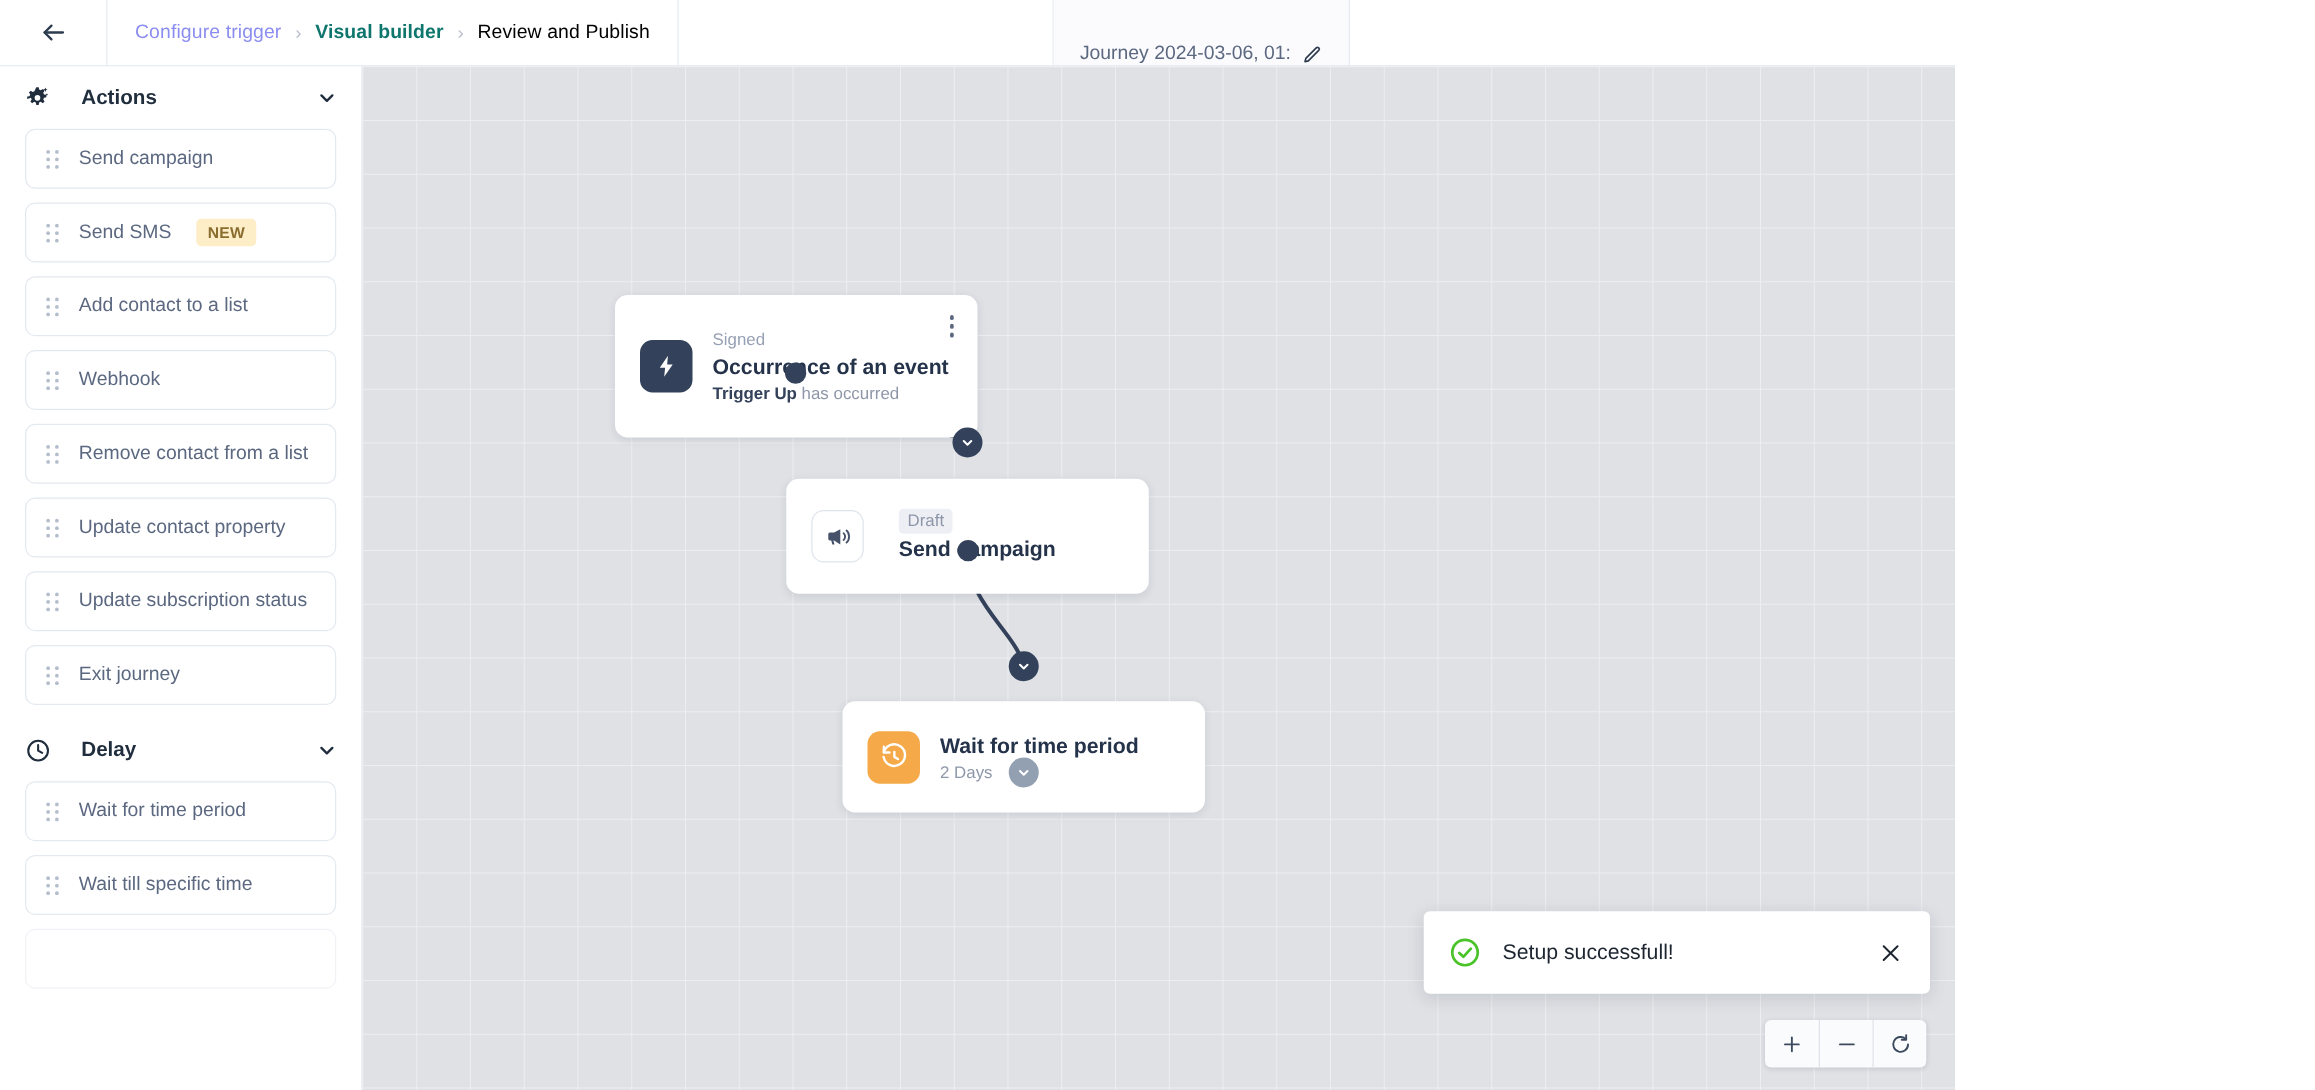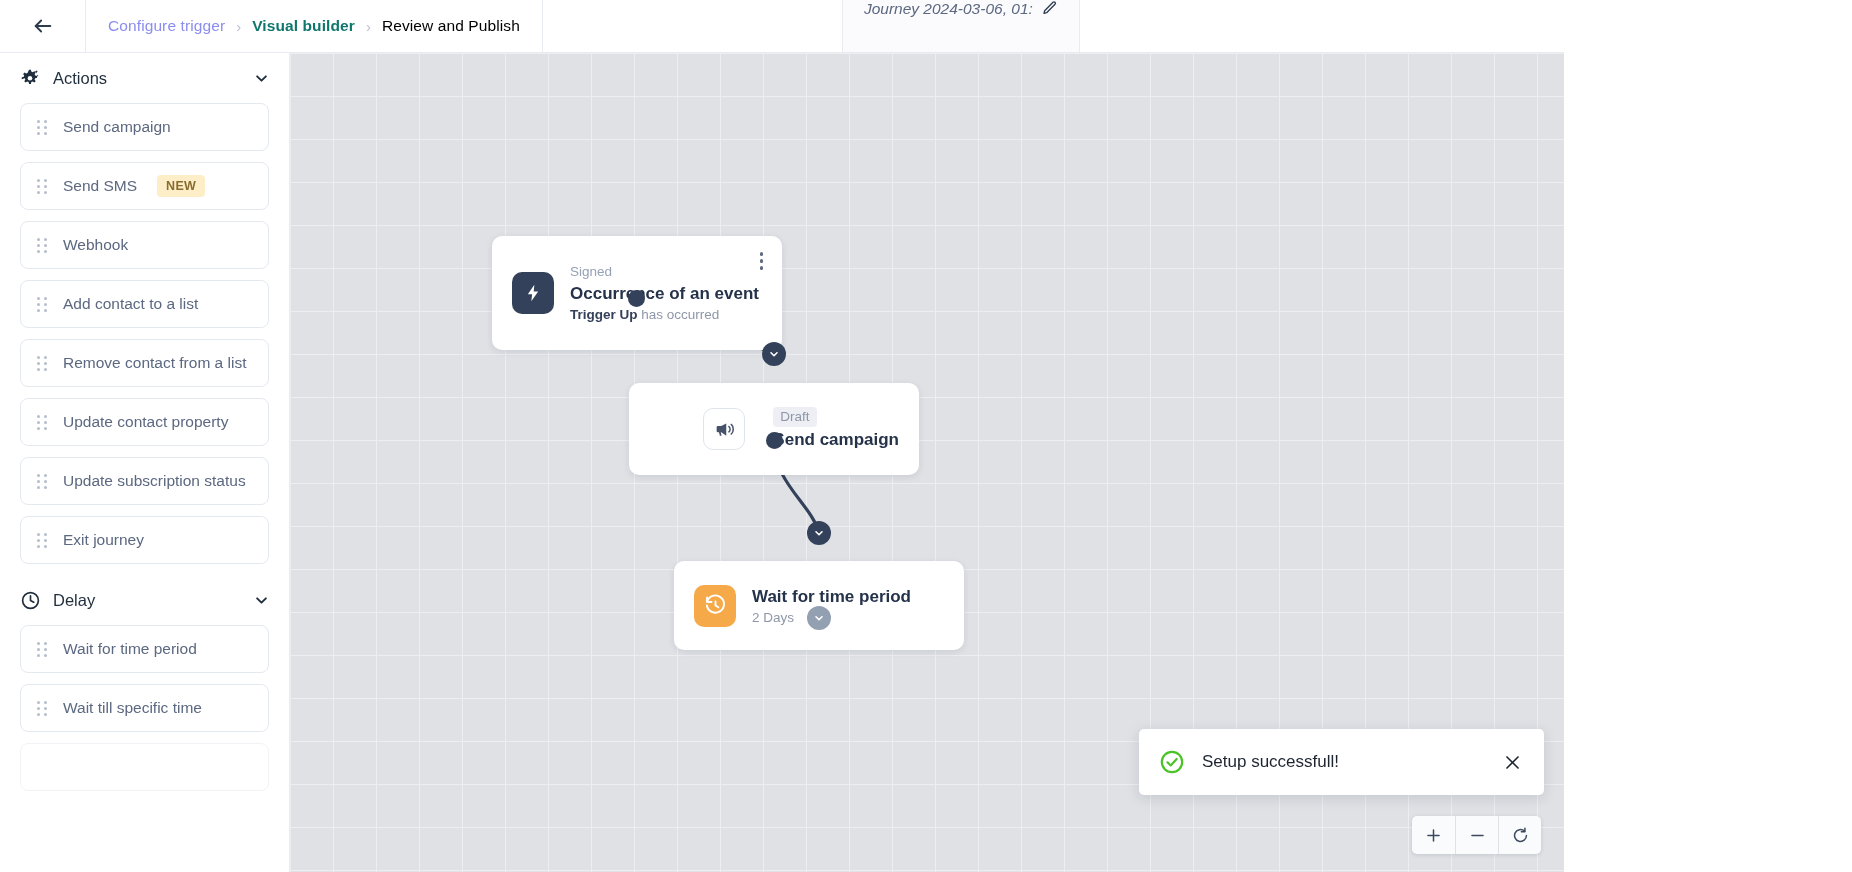--- a/index.html
+++ b/index.html
@@ -26,22 +26,22 @@
     border-left: 1px solid #e8ebf0; border-right: 1px solid #e8ebf0;
     flex: 0 0 auto; height: 100%;
   }
   .crumb { font-size: 15.5px; color: #8b8df0; white-space: nowrap; cursor: pointer; letter-spacing: .1px; }
   .crumb.active { color: #0f766e; font-weight: 700; }
   .crumb.plain { color: #000000; }
   .crumb-sep { color: #b9bfcb; font-size: 15px; }
 
   .topbar-spacer-a { flex: 0 0 300px; border-right: 1px solid #e8ebf0; }
   .journey-title-box {
-    display: flex; align-items: flex-start; justify-content: center; gap: 9px;
-    flex: 0 0 237px; border-right: 1px solid #e8ebf0; background: #fbfbfe; font-style: italic;
+    display: flex; align-items: flex-end; justify-content: center; gap: 9px;
+    flex: 0 0 237px; border-right: 1px solid #e8ebf0; background: #fbfbfe;
   }
   .journey-title { font-size: 15.5px; color: #5b6880; white-space: nowrap; }
   .pencil-icon { width: 16px; height: 16px; color: #2d3b4e; cursor: pointer; display: block; }
   .topbar-spacer-b { flex: 1 1 auto; }
   .topbar-actions { display: flex; align-items: stretch; }
   .btn-draft {
     display: flex; align-items: center; justify-content: center;
     padding: 0 26px; background: #f1effd; color: #8b8df0;
     font-size: 15.5px; border: none; cursor: pointer; font-family: inherit;
   }
@@ -57,21 +57,21 @@
   
   .sidebar {
     width: 290px; min-width: 290px; background: #ffffff;
     border-right: 1px solid #e8ebf0; overflow: hidden; position: relative;
     padding: 0 20px;
   }
   .sb-section-head {
     display: flex; align-items: center; height: 50px; gap: 12px; cursor: pointer;
   }
   .sb-section-head .sec-icon { width: 21px; height: 21px; color: #1f2d3d; flex: 0 0 auto; }
-  .sb-section-title { font-size: 16.5px; color: #1f2d3d; font-weight: 400; flex: 1 1 auto; }
+  .sb-section-title { font-size: 16.5px; color: #1f2d3d; font-weight: 700; flex: 1 1 auto; margin-left: 12px; }
   .sb-chev { width: 15px; height: 15px; color: #1f2d3d; flex: 0 0 auto; }
 
   .sb-item {
     display: flex; align-items: center; gap: 16px; height: 48px; margin-bottom: 11px;
     border: 1px solid #e4e9f0; border-radius: 8px; padding: 0 16px; background: #fff;
     cursor: grab;
   }
   .drag-dots { display: grid; grid-template-columns: repeat(2, 3px); gap: 3px 4px; flex: 0 0 auto; }
   .drag-dots i { width: 3px; height: 3px; background: #b4bdcb; border-radius: 50%; display: block; }
   .sb-item-label { font-size: 15.5px; color: #5b6880; white-space: nowrap; }
@@ -242,33 +242,33 @@
 
       <div class="sb-item">
         <span class="drag-dots">
             <i></i>
             <i></i>
             <i></i>
             <i></i>
             <i></i>
             <i></i>
           </span>
+        <span class="sb-item-label">Add contact to a list</span>
+      </div>
+
+      <div class="sb-item">
+        <span class="drag-dots">
+            <i></i>
+            <i></i>
+            <i></i>
+            <i></i>
+            <i></i>
+            <i></i>
+          </span>
         <span class="sb-item-label">Webhook</span>
-      </div>
-
-      <div class="sb-item">
-        <span class="drag-dots">
-            <i></i>
-            <i></i>
-            <i></i>
-            <i></i>
-            <i></i>
-            <i></i>
-          </span>
-        <span class="sb-item-label">Add contact to a list</span>
       </div>
 
       <div class="sb-item">
         <span class="drag-dots">
             <i></i>
             <i></i>
             <i></i>
             <i></i>
             <i></i>
             <i></i>
@@ -370,21 +370,21 @@
             <span class="node-sub"><b>Trigger Up</b> <span>has occurred</span></span>
           </div>
           <div class="node-kebab">
               <i></i>
               <i></i>
               <i></i>
             </div>
         </div>
         <div class="port dot" style="left:338px; top:237px;"></div>
 
-        <div class="node" style="left:339px; top:330px; width:290px; height:92px; padding:0 20px; gap:28px;justify-content:flex-end;">
+        <div class="node" style="left:339px; top:330px; width:290px; height:92px; padding:0 20px; gap:28px;">
           <div class="node-icon icon-campaign">
             <svg viewBox="0 0 24 24" fill="currentColor">
               <path d="M3 9.5v4.3a1.4 1.4 0 0 0 1.4 1.4h1.3l1 3.8h2l-1-3.8h.6L14 19V5l-5.7 3.1H4.4A1.4 1.4 0 0 0 3 9.5Z"></path>
               <path d="M17 8.6c.9.6 1.4 1.9 1.4 3.1s-.5 2.5-1.4 3.1" stroke="currentColor" stroke-width="1.7" fill="none" stroke-linecap="round"></path>
               <path d="M19.7 6.2c1.5 1.2 2.3 3.3 2.3 5.5s-.8 4.3-2.3 5.5" stroke="currentColor" stroke-width="1.7" fill="none" stroke-linecap="round"></path>
             </svg>
           </div>
           <div class="node-text">
             <span class="node-kicker badge">Draft</span>
             <span class="node-title">Send campaign</span>

